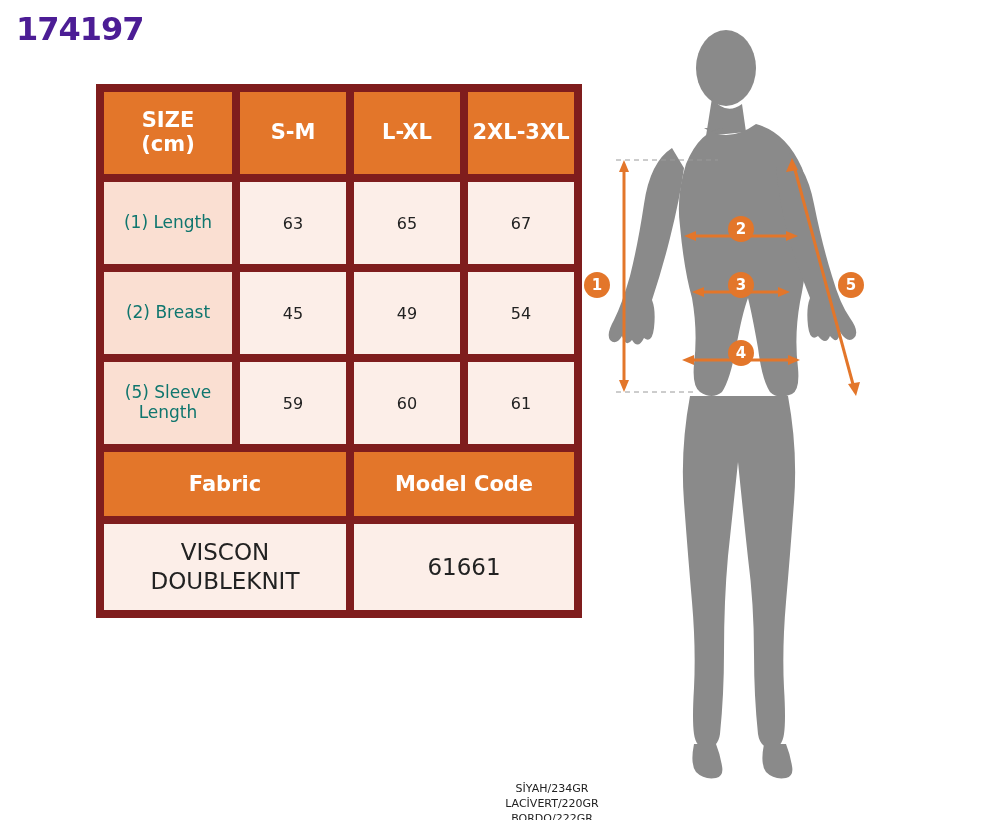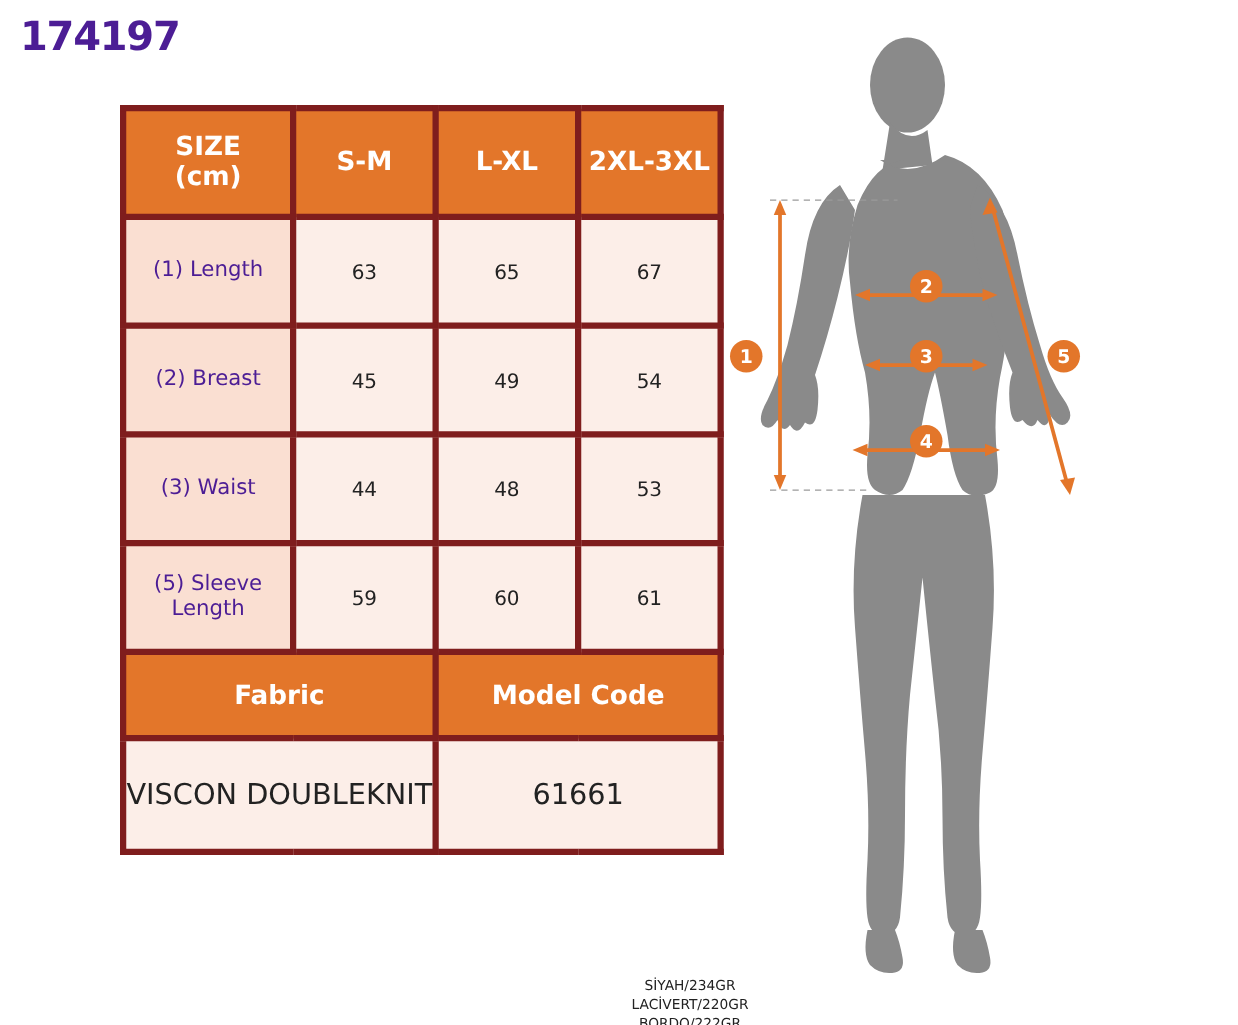--- a/index.html
+++ b/index.html
@@ -28,37 +28,37 @@
   
   #size-table {
     position: absolute;
     left: 96px;
     top: 84px;
     width: 478px;
     border-collapse: collapse;
     table-layout: fixed;
   }
   #size-table td, #size-table th {
-    border: 5px solid #7f1d1d;
+    border: 8px solid #7f1d1d;
     text-align: center;
     vertical-align: middle;
     padding: 0;
   }
   .hdr {
     background: #e3762a;
     color: #ffffff;
     font-weight: bold;
     font-size: 21px;
     height: 82px;
     line-height: 1.12;
   }
   .hdr.first-col { font-size: 21px; }
   .rowlabel {
     background: #fadfd2;
-    color: #4c1d95;
+    color: #0f766e;
     font-size: 17px;
     height: 82px;
     line-height: 1.15;
   }
   .val {
     background: #fceee8;
     color: #222222;
     font-size: 16px;
     height: 82px;
   }
@@ -140,26 +140,20 @@
       <td class="val">67</td>
     </tr>
 
     <tr>
       <td class="rowlabel">(2) Breast</td>
       <td class="val">45</td>
       <td class="val">49</td>
       <td class="val">54</td>
     </tr>
 
-    <tr>
-      <td class="rowlabel">(3) Waist</td>
-      <td class="val">44</td>
-      <td class="val">48</td>
-      <td class="val">53</td>
-    </tr>
 
 
     <tr>
       <td class="rowlabel">(5) Sleeve Length</td>
       <td class="val">59</td>
       <td class="val">60</td>
       <td class="val">61</td>
     </tr>
 
     <tr>

